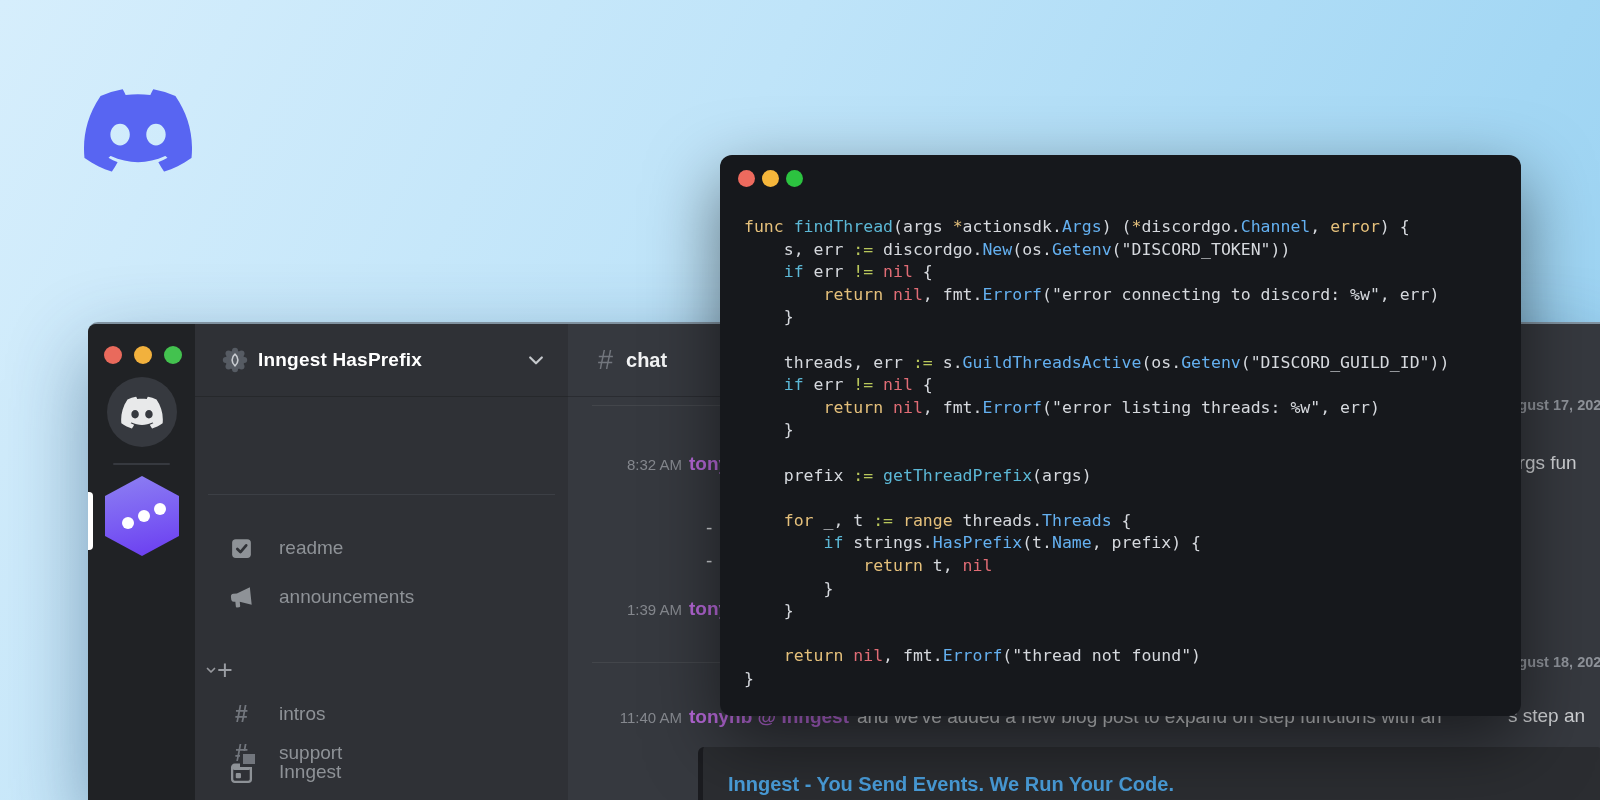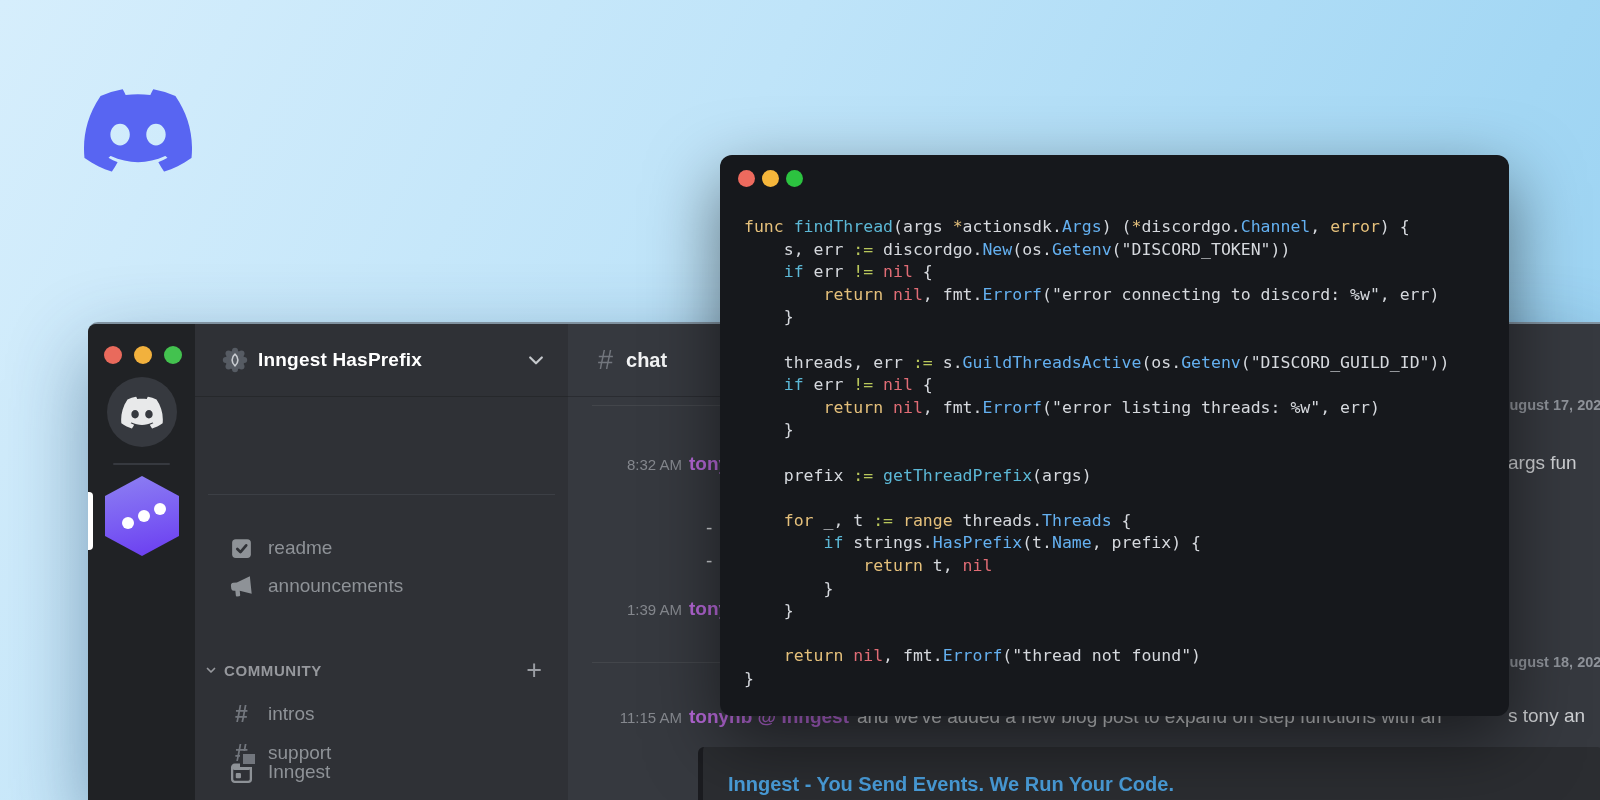--- a/index.html
+++ b/index.html
@@ -24,21 +24,21 @@
       background:linear-gradient(168deg,#8d80f2 0%,#7a5cf3 55%,#6a3bf0 100%);}
   .inngest-dot{position:absolute;width:12px;height:12px;border-radius:50%;background:#fff;}
   
   .sidebar{position:relative;width:373px;flex:none;background:#2f3136;}
   .sheader{height:73px;display:flex;align-items:center;padding:0 22px 0 27px;
            border-bottom:1px solid #26282b;box-sizing:border-box;}
   .sname{font-size:19px;font-weight:bold;color:#fff;margin-left:10px;letter-spacing:.2px;
          white-space:nowrap;flex:1;}
   .chanrow{position:absolute;left:33px;display:flex;align-items:center;height:30px;}
   .chanrow .cicon{width:27px;display:flex;justify-content:center;flex:none;}
-  .chanlabel{margin-left:13px;font-size:19px;font-weight:500;color:#8e9297;white-space:nowrap;}
+  .chanlabel{margin-left:24px;font-size:19px;font-weight:500;color:#8e9297;white-space:nowrap;}
   .hashglyph{font-size:23px;font-weight:bold;color:#72767d;line-height:1;}
   .bubbledot{position:absolute;right:-3px;bottom:-2px;width:12px;height:10px;background:#72767d;
              border:3px solid #2f3136;border-radius:3px 3px 3px 0;}
   .sdivider{position:absolute;left:13px;right:13px;top:170px;height:1px;background:#3c3f45;}
   .sectionrow{position:absolute;left:10px;right:26px;top:332px;display:flex;align-items:center;height:28px;}
   .sectionlabel{margin-left:7px;font-size:15px;font-weight:bold;color:#96989d;letter-spacing:.6px;flex:1;}
   .plusglyph{font-size:27px;font-weight:400;color:#9a9da3;line-height:1;}
   
   .chat{position:relative;flex:1;background:#36393f;overflow:hidden;}
   .cheader{height:73px;display:flex;align-items:center;padding-left:30px;box-sizing:border-box;
@@ -53,21 +53,21 @@
   .muser{margin-left:7px;font-size:19px;font-weight:600;white-space:pre;}
   .mtext{margin-left:8px;font-size:19px;color:#ced0d3;white-space:nowrap;}
   .bullet{position:absolute;left:138px;font-size:19px;color:#ced0d3;}
   .rfrag{position:absolute;left:940px;font-size:19px;color:#ced0d3;white-space:nowrap;}
   .embed{position:absolute;left:130px;top:423px;width:905px;height:90px;background:#2b2d31;
          border-left:5px solid #1b1c20;border-radius:6px;box-sizing:border-box;
          padding:26px 0 0 25px;}
   .etitle{font-size:20px;font-weight:bold;white-space:nowrap;}
   
   .cwindow{position:absolute;left:720px;top:155px;width:789px;height:561px;background:#16181c;
-           border-radius:12px;z-index:5;box-shadow:0 25px 70px rgba(0,0,0,.5);}
+           border-radius:12px;z-index:5;box-shadow:0 25px 70px rgba(0,0,0,.5);padding-left:12px;}
   .clights{position:absolute;left:18px;top:15px;display:flex;gap:7px;}
   .clight{width:17px;height:17px;border-radius:50%;}
   .codewrap{position:absolute;left:24px;top:61px;font-family:"DejaVu Sans Mono",monospace;
             font-size:16.5px;line-height:22.6px;white-space:pre;}
   .cl{height:22.6px;}
   .tk-k{color:var(--syn-k);} .tk-c{color:var(--syn-c);} .tk-f{color:var(--syn-f);}
   .tk-o{color:var(--syn-o);} .tk-r{color:var(--syn-r);} .tk-w{color:var(--syn-w);}
   svg{display:block;}
 </style>
 </head>
@@ -138,34 +138,33 @@
       <div class="chanrow" style="top:209px">
         <span class="cicon">
           <svg width="25" height="25" viewBox="0 0 24 24">
               <rect x="3" y="3" width="18" height="18" rx="3.5" fill="#8e9297"></rect>
               <polyline points="8 12.5 11 15.5 16.5 9" fill="none" stroke="#2f3136" stroke-width="2.6" stroke-linecap="round" stroke-linejoin="round"></polyline>
             </svg>
         </span>
         <span class="chanlabel">readme</span>
       </div>
 
-      <div class="chanrow" style="top:247px">
+      <div class="chanrow" style="top:258px">
         <span class="cicon">
           <svg width="25" height="25" viewBox="0 0 24 24" style="transform:rotate(-6deg)">
               <path d="M21 3L8 7.6H4.6A2.6 2.6 0 002 10.2v2.6a2.6 2.6 0 002.6 2.6h1.1V20a1 1 0 001 1h2.2a1 1 0 001-1v-4.1L21 20V3z" fill="#8e9297"></path>
             </svg>
         </span>
         <span class="chanlabel">announcements</span>
       </div>
 
       <div class="sectionrow">
         <svg width="12" height="12" viewBox="0 0 24 24" fill="none" stroke="#96989d" stroke-width="3.4" stroke-linecap="round" stroke-linejoin="round">
             <polyline points="5 9 12 16 19 9"></polyline>
           </svg>
-        <span class="sectionlabel">COMMUNITY</span>
         <span class="plusglyph">+</span>
       </div>
 
       <div class="chanrow" style="top:375px">
         <span class="cicon">
             <span class="hashglyph">#</span>
           </span>
         <span class="chanlabel">intros</span>
       </div>
 
@@ -197,25 +196,25 @@
 
       <div class="msgrow" style="top:270px">
         <span class="mtime">1:39 AM</span>
         <span class="muser" style="color: rgb(183, 104, 217);">tony</span>
       </div>
 
       <div class="divline" style="top:338px"></div>
       <div class="divlabel" style="top:327px">August 18, 202</div>
 
       <div class="msgrow" style="top:378px">
-        <span class="mtime">11:15 AM</span>
+        <span class="mtime">11:40 AM</span>
         <span class="muser" style="color: rgb(183, 104, 217);">tonyhb @ Inngest</span>
         <span class="mtext">and we've added a new blog post to expand on step functions with an</span>
       </div>
-      <span class="rfrag" style="top:381px">s tony an</span>
+      <span class="rfrag" style="top:381px">s step an</span>
 
       <div class="embed">
         <div class="etitle" style="color: rgb(74, 158, 219);">Inngest - You Send Events. We Run Your Code.</div>
       </div>
     </div>
   </div>
 
   <div class="cwindow">
     <div class="clights">
       <div class="clight" style="background: rgb(237, 106, 94);"></div>

